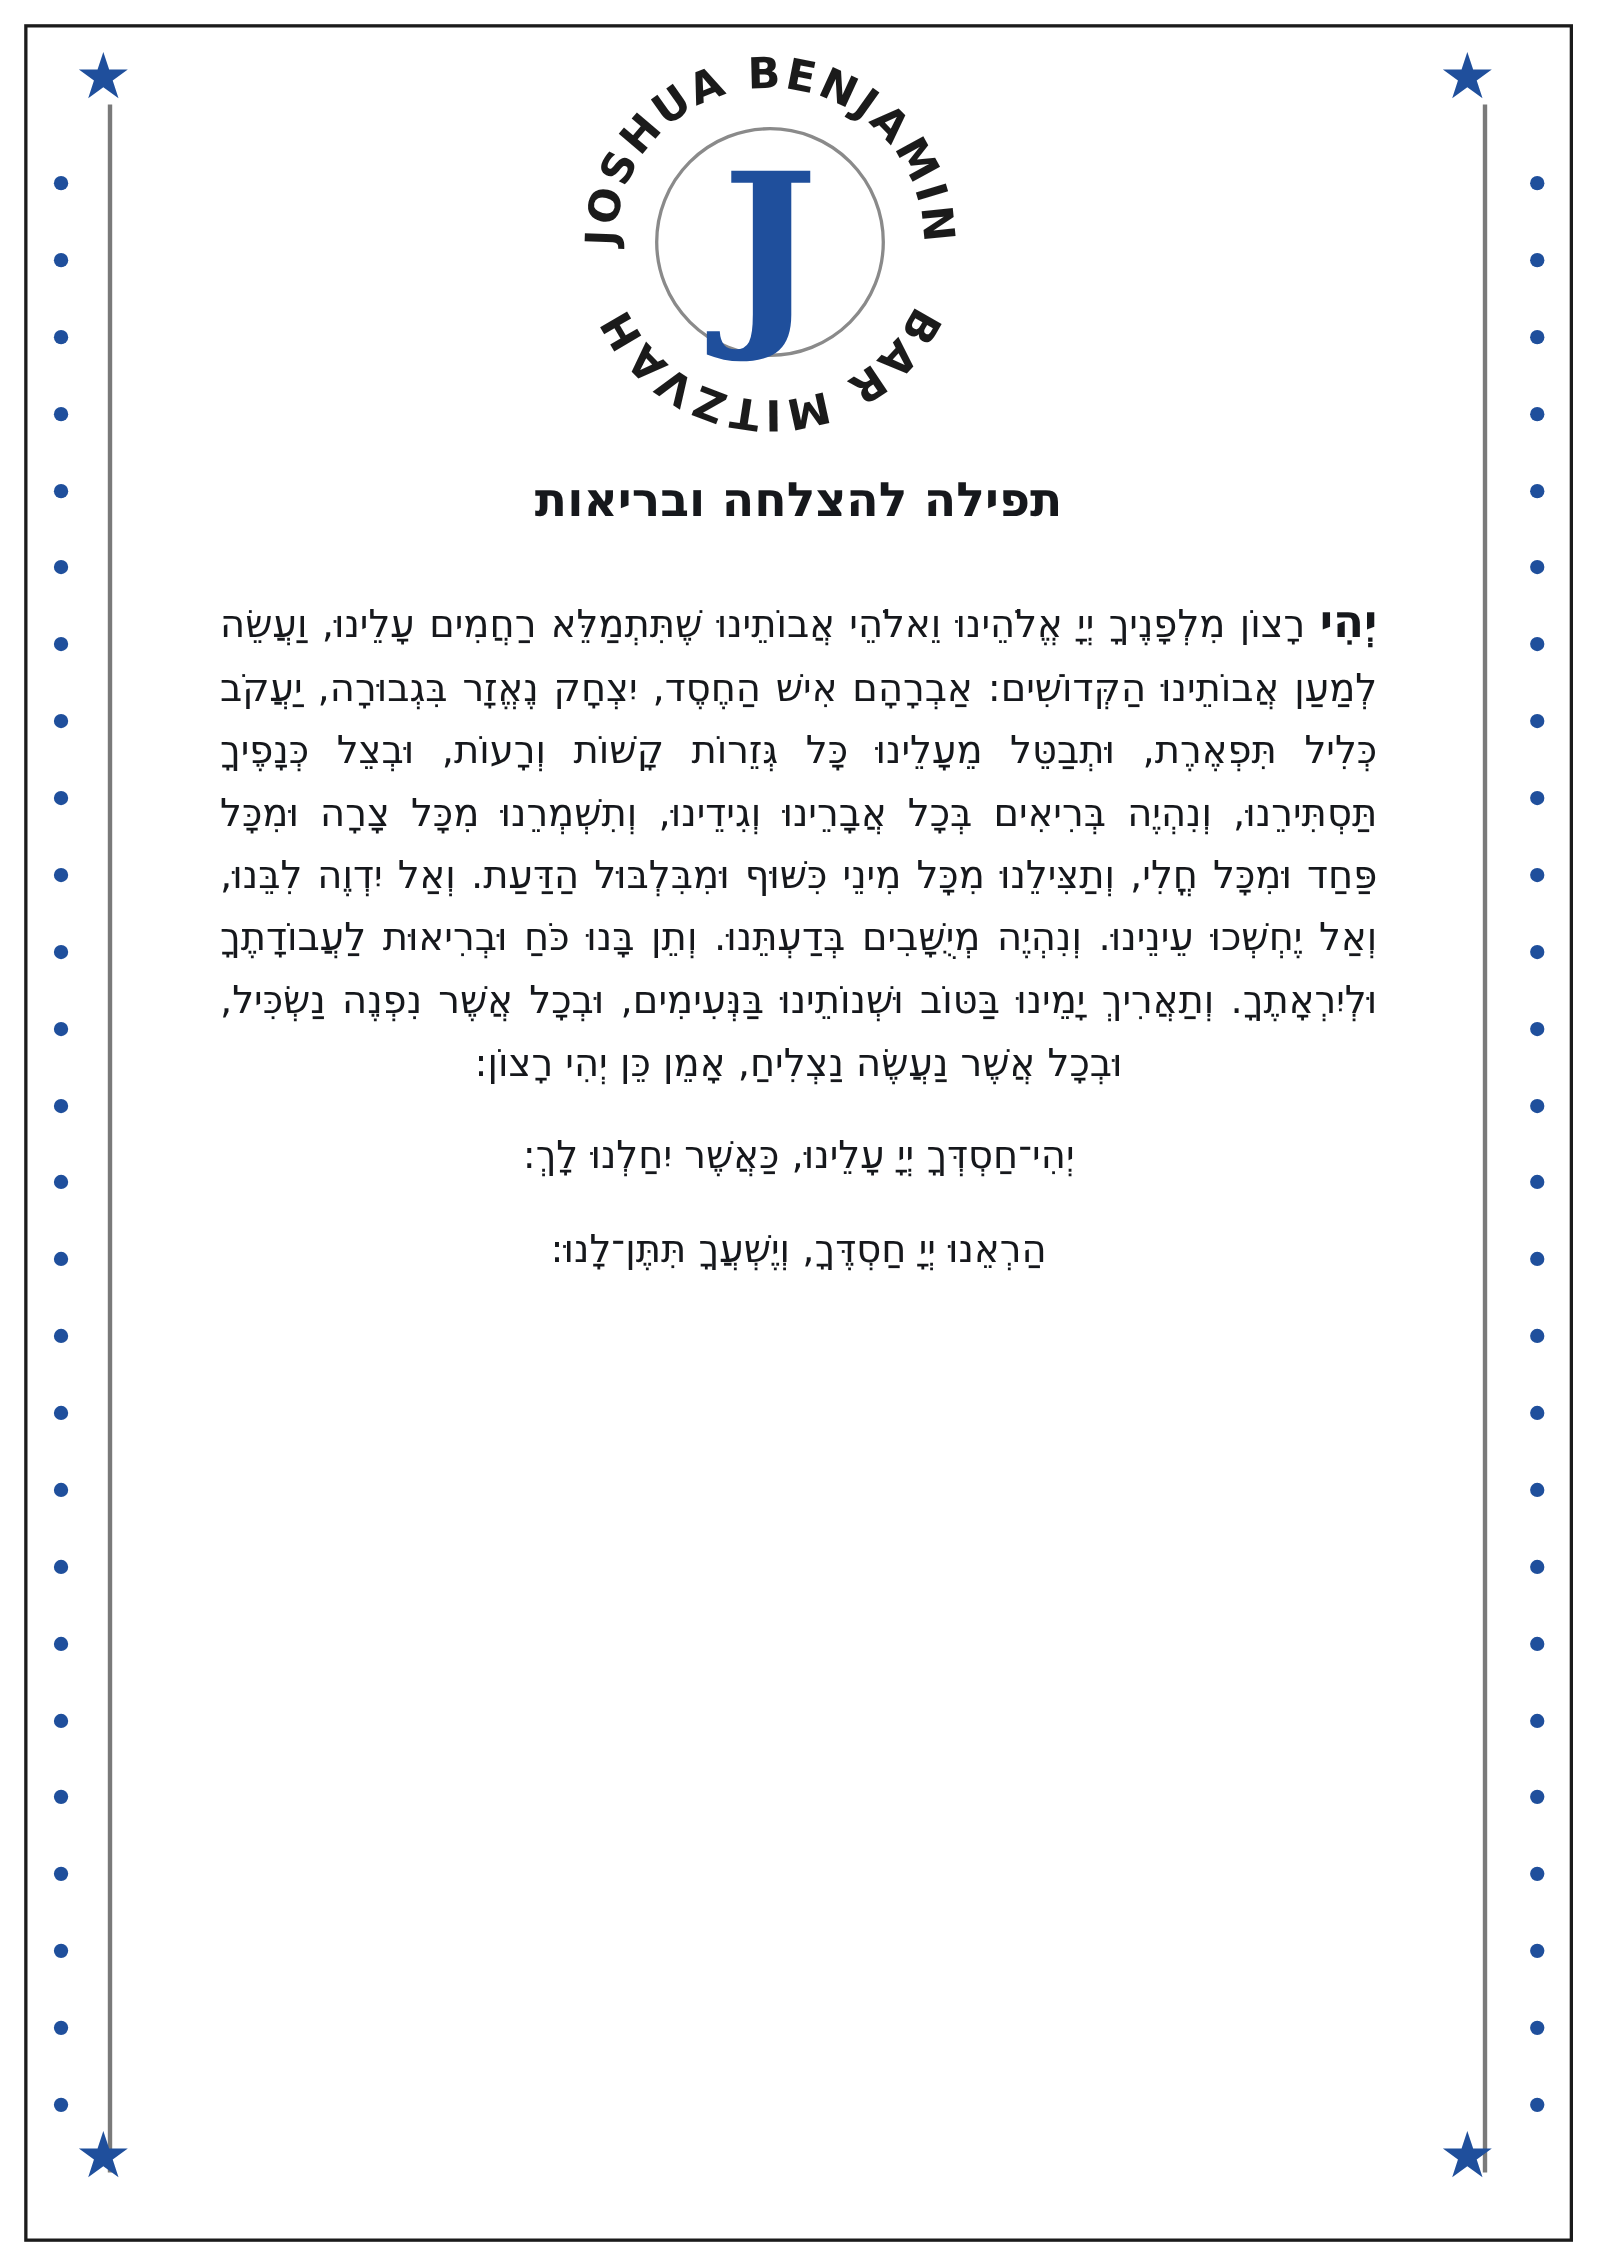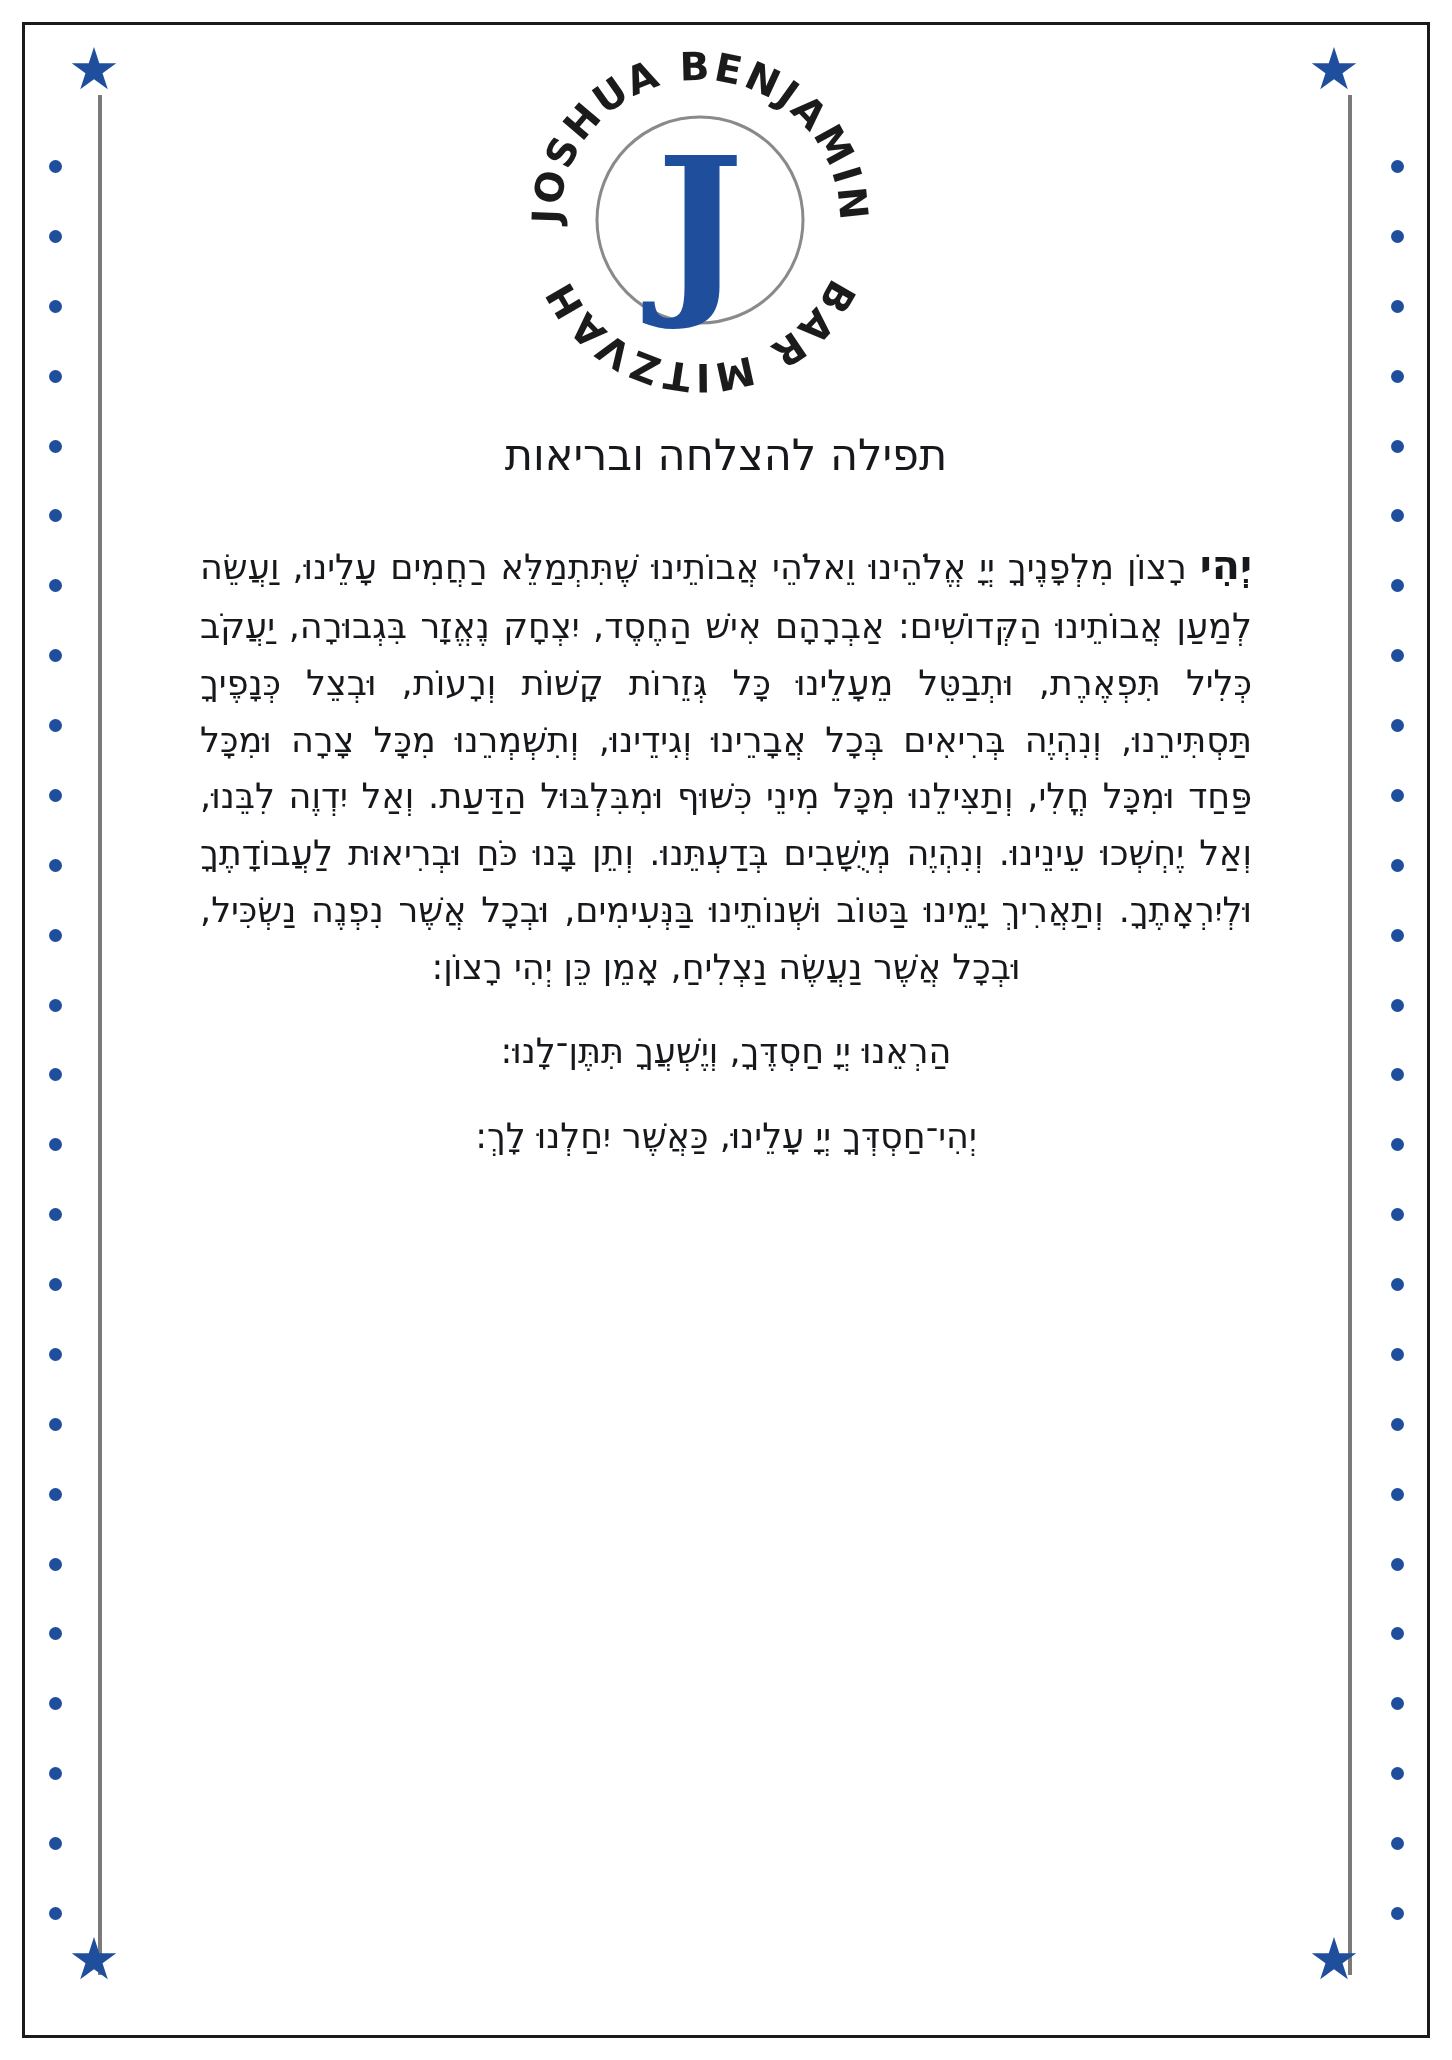--- a/index.html
+++ b/index.html
@@ -86,21 +86,21 @@
     position: absolute;
     left: 200px;
     top: 430px;
     width: 1052px;
     direction: rtl;
     text-align: justify;
     color: #16181c;
   }
   .doc-title {
     font-family: "DejaVu Sans", sans-serif;
-    font-weight: normal;
+    font-weight: bold;
     font-size: 43px;
     text-align: center;
     letter-spacing: 0px;
     margin: 0 0 52px 0;
     direction: rtl;
   }
   .para {
     font-family: "DejaVu Sans", sans-serif;
     font-size: 35px;
     line-height: 1.62;
@@ -211,20 +211,20 @@
     </svg>
   </div>
 
   <div class="doc">
     <h1 class="doc-title">תפילה להצלחה ובריאות</h1>
 
     <p class="para main">
       <span class="lead">יְהִי</span><span> רָצוֹן מִלְפָנֶיךָ יְיָ אֱלֹהֵינוּ וֵאלֹהֵי אֲבוֹתֵינוּ שֶׁתִּתְמַלֵּא רַחֲמִים עָלֵינוּ, וַעֲשֵׂה לְמַעַן אֲבוֹתֵינוּ הַקְּדוֹשִׁים: אַבְרָהָם אִישׁ הַחֶסֶד, יִצְחָק נֶאֱזָר בִּגְבוּרָה, יַעֲקֹב כְּלִיל תִּפְאֶרֶת, וּתְבַטֵּל מֵעָלֵינוּ כָּל גְּזֵרוֹת קָשׁוֹת וְרָעוֹת, וּבְצֵל כְּנָפֶיךָ תַּסְתִּירֵנוּ, וְנִהְיֶה בְּרִיאִים בְּכָל אֲבָרֵינוּ וְגִידֵינוּ, וְתִשְׁמְרֵנוּ מִכָּל צָרָה וּמִכָּל פַּחַד וּמִכָּל חֳלִי, וְתַצִּילֵנוּ מִכָּל מִינֵי כִּשּׁוּף וּמִבִּלְבּוּל הַדַּעַת. וְאַל יִדְוֶה לִבֵּנוּ, וְאַל יֶחְשְׁכוּ עֵינֵינוּ. וְנִהְיֶה מְיֻשָּׁבִים בְּדַעְתֵּנוּ. וְתֵן בָּנוּ כֹּחַ וּבְרִיאוּת לַעֲבוֹדָתֶךָ וּלְיִרְאָתֶךָ. וְתַאֲרִיךְ יָמֵינוּ בַּטּוֹב וּשְׁנוֹתֵינוּ בַּנְּעִימִים, וּבְכָל אֲשֶׁר נִפְנֶה נַשְׂכִּיל, וּבְכָל אֲשֶׁר נַעֲשֶׂה נַצְלִיחַ, אָמֵן כֵּן יְהִי רָצוֹן:</span>
     </p>
 
+    <p class="para center">יְהִי־חַסְדְּךָ יְיָ עָלֵינוּ, כַּאֲשֶׁר יִחַלְנוּ לָךְ:</p>
+
     <p class="para center">הַרְאֵנוּ יְיָ חַסְדֶּךָ, וְיֶשְׁעֲךָ תִּתֶּן־לָנוּ:</p>
 
-    <p class="para center">יְהִי־חַסְדְּךָ יְיָ עָלֵינוּ, כַּאֲשֶׁר יִחַלְנוּ לָךְ:</p>
-
 
   </div>
 
 </div>
 
 </body></html>

